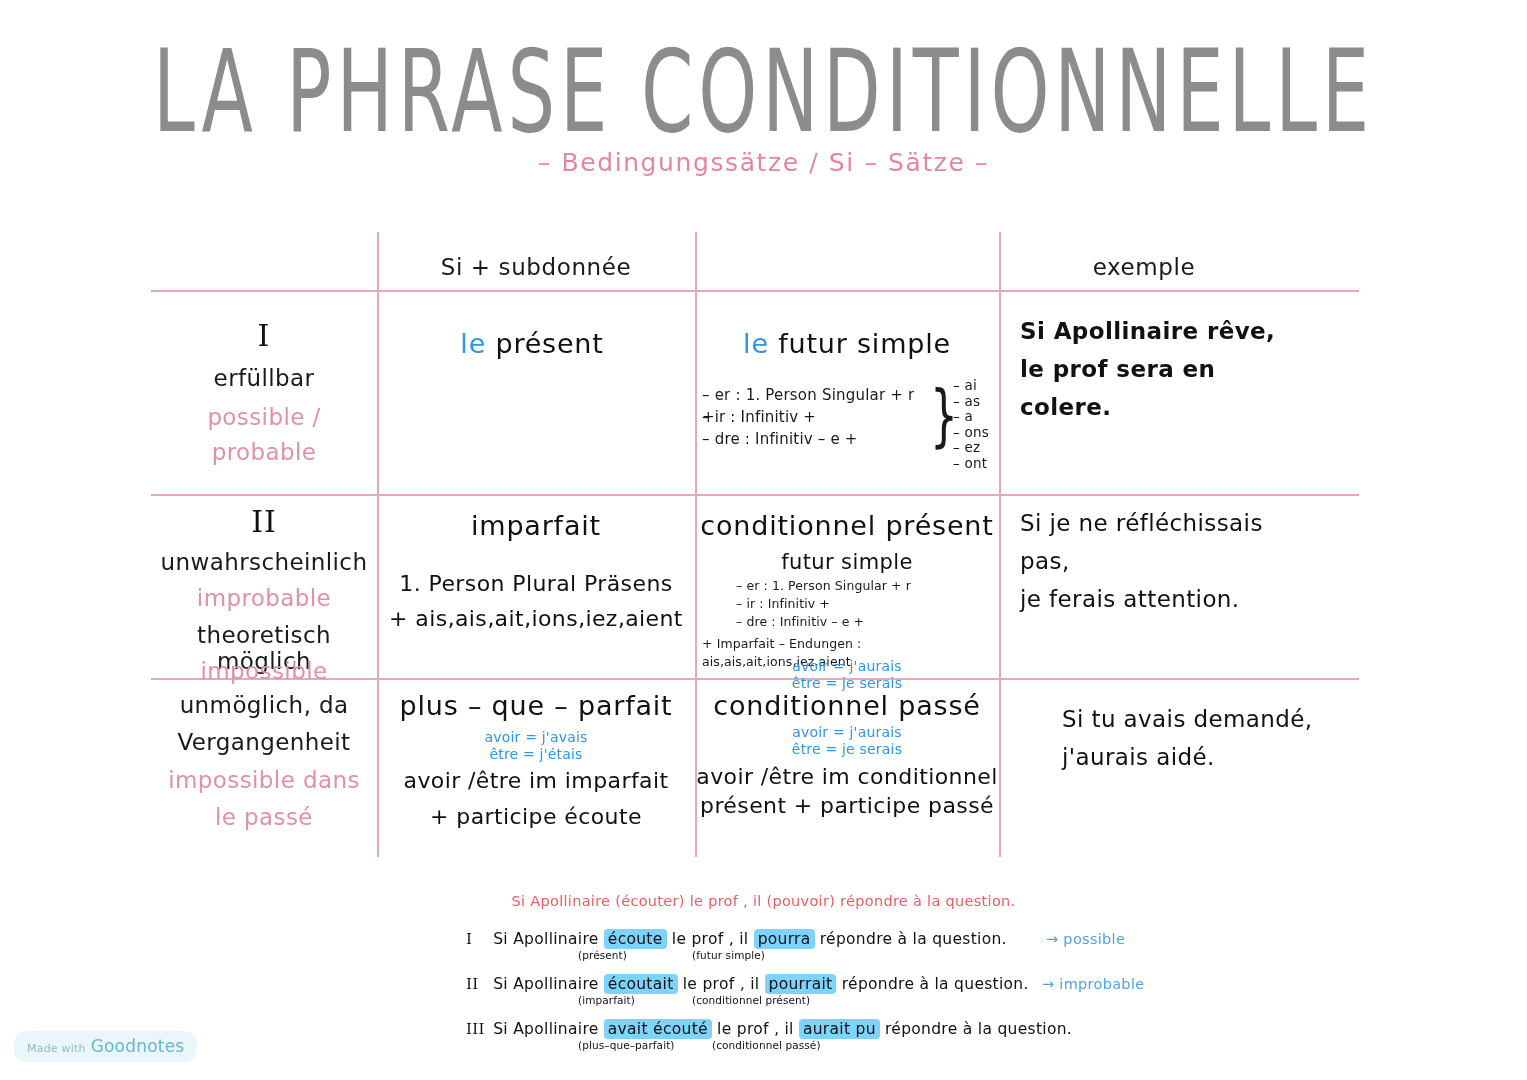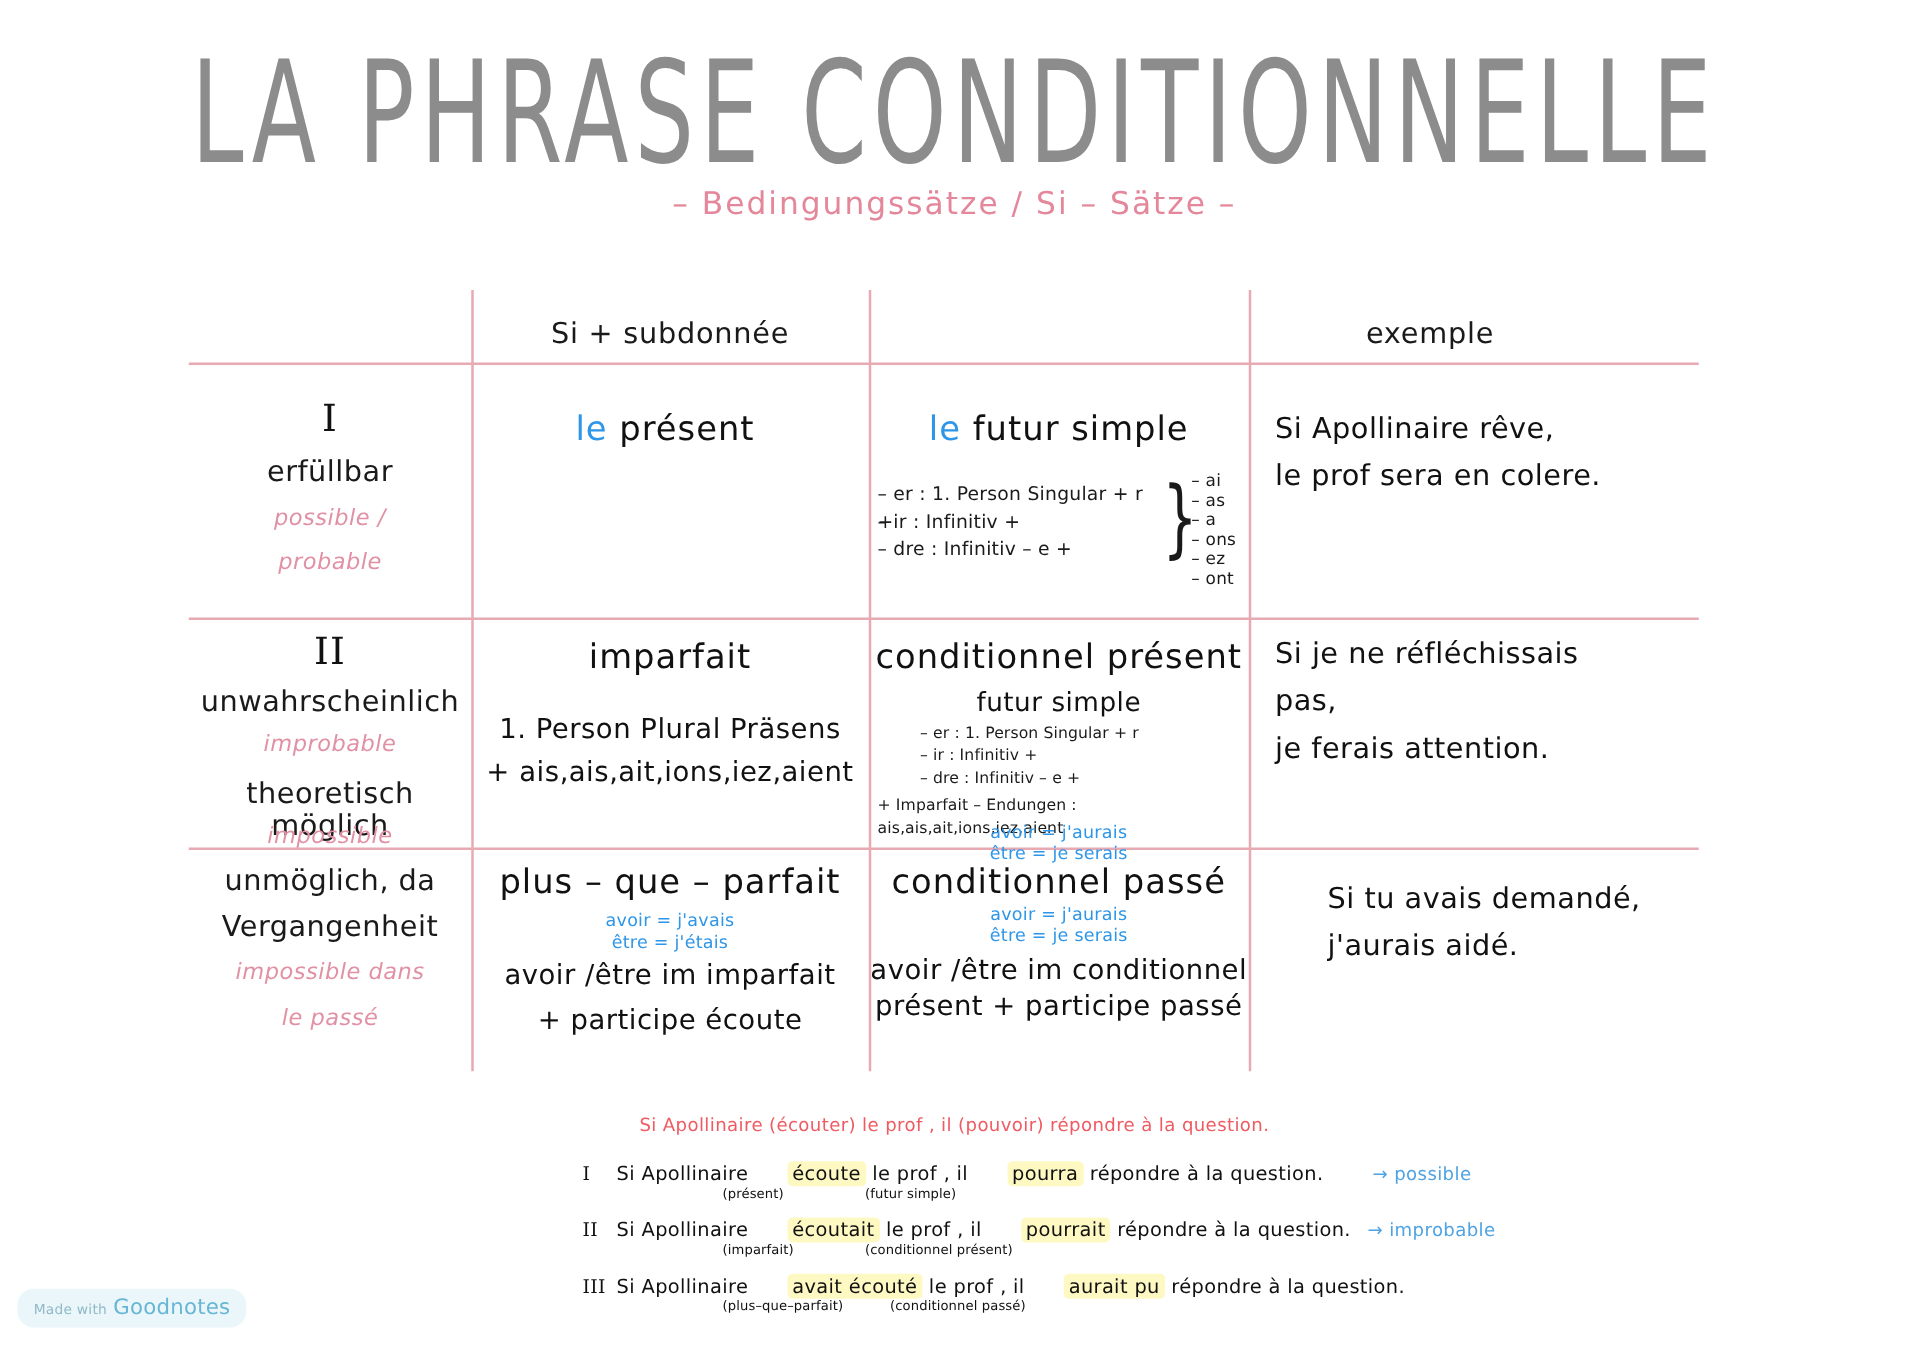--- a/index.html
+++ b/index.html
@@ -78,24 +78,23 @@
     font-family: "DejaVu Serif", serif;
     font-size: 30px;
     letter-spacing: 1px;
   }
   .de-line {
     font-size: 23px;
     color: #1a1a1a;
     letter-spacing: 0.4px;
   }
   .fr-line {
-    font-size: 18px;
+    font-size: 23px;
     color: #e191a4;
     letter-spacing: 0.4px;
-    font-style: italic;
   }
   .tense-title {
     font-size: 27px;
     letter-spacing: 0.8px;
     color: #111;
   }
   .blue-art {
     color: #2e96e8;
   }
   .blue-note {
@@ -168,24 +167,23 @@
     padding-left: 466px;
     white-space: nowrap;
   }
   .ex-num {
     font-family: "DejaVu Serif", serif;
     font-size: 15px;
     display: inline-block;
     width: 22px;
   }
   .hl {
-    background: #fef9c3;
+    background: #7dd3fc;
     border-radius: 4px;
     padding: 1px 4px;
-    margin-left: 26px;
   }
   .sub {
     position: absolute;
     font-size: 10.5px;
     color: #111;
     letter-spacing: 0.1px;
     top: 19px;
   }
   .arrow-note {
     color: #4fa3e3;
@@ -259,21 +257,21 @@
 
   <div class="cell endings" style="left:802px; top:146px; width:70px;">
     <div>– ai</div>
     <div>– as</div>
     <div>– a</div>
     <div>– ons</div>
     <div>– ez</div>
     <div>– ont</div>
   </div>
 
-  <div class="cell example" style="left:869px; top:92px; width:280px;">
+  <div class="cell example" style="left:869px; top:80px; width:280px;font-weight:bold;">
     <div>Si Apollinaire rêve,</div>
     <div>le prof sera en colere.</div>
   </div>
 
   <div class="cell ctext roman" style="left:0; top:272px; width:226px;">II</div>
   <div class="cell ctext de-line" style="left:0; top:317px; width:226px;">unwahrscheinlich</div>
   <div class="cell ctext fr-line" style="left:0; top:353px; width:226px;">improbable</div>
   <div class="cell ctext de-line" style="left:0; top:390px; width:226px;">theoretisch möglich</div>
   <div class="cell ctext fr-line" style="left:0; top:426px; width:226px;">impossible</div>
 

